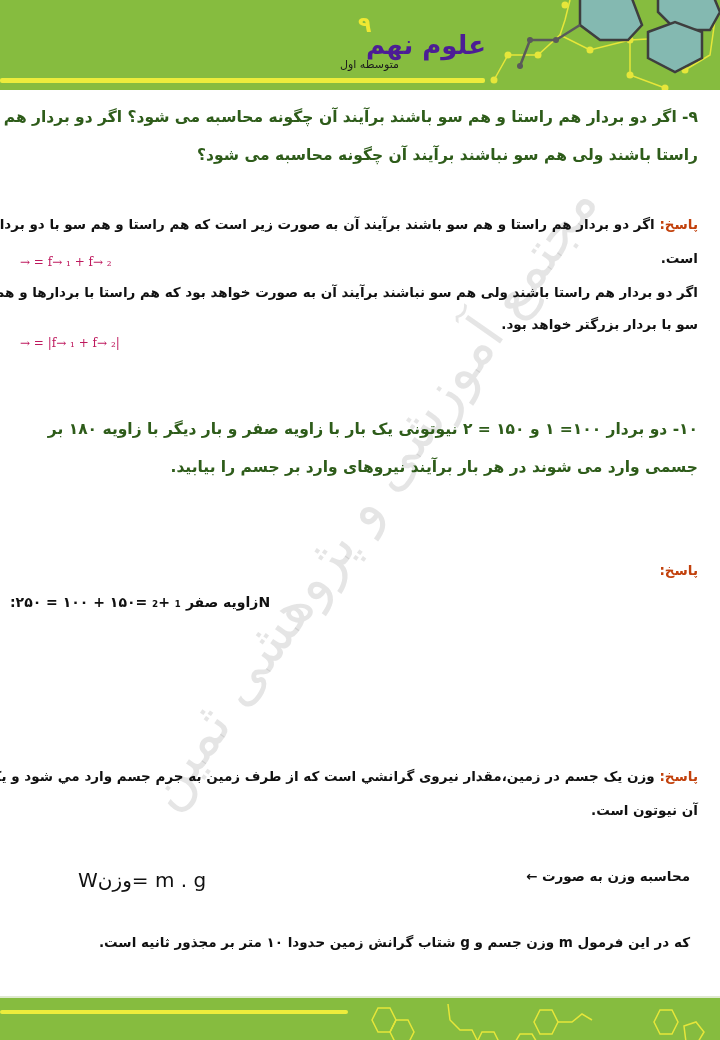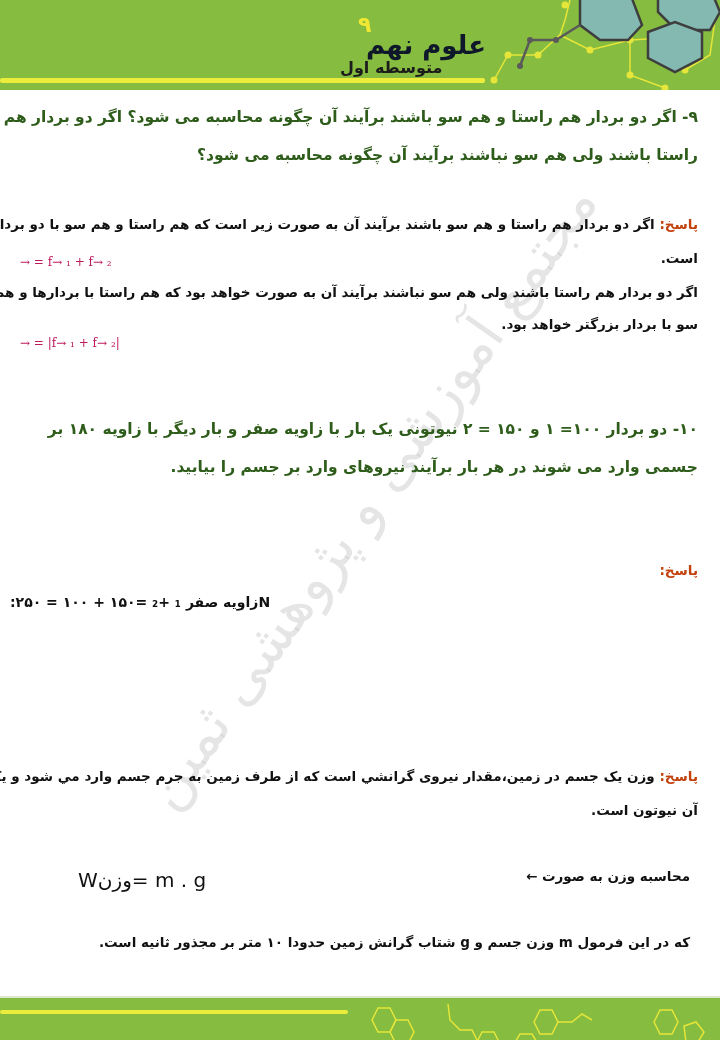--- a/index.html
+++ b/index.html
@@ -16,27 +16,27 @@
     .header .yline {
       position: absolute; left: 0; top: 78px; width: 485px; height: 5px;
       background: #ecec3c; border-radius: 2px;
     }
     .logo {
       position: absolute; left: 336px; top: 24px; width: 150px; height: 52px;
       direction: rtl;
     }
     .logo .main {
       position: absolute; right: 0; top: 6px; font-size: 26px; font-weight: bold;
-      color: #0f172a; letter-spacing: 1px; white-space: nowrap; text-align: right;
+      color: #4c1d95; letter-spacing: 1px; white-space: nowrap; text-align: right;
     }
     .logo .num {
       position: absolute; left: 22px; top: -12px; font-size: 22px; font-weight: bold; color: #f0e832;
     }
     .logo .sub {
-      position: absolute; left: 4px; top: 34px; font-size: 16px; font-weight: bold; color: #1c1c1c;
+      position: absolute; left: 4px; top: 34px; font-size: 11px; font-weight: normal; color: #1c1c1c;
     }
     .header svg.molecule { position: absolute; right: 0; top: 0; }
     .footer {
       position: absolute; left: 0; top: 996px; width: 720px; height: 44px;
       background: #86bc3f; border-top: 2px solid #dfe9d0; overflow: hidden;
     }
     .footer .yline {
       position: absolute; left: 0; top: 12px; width: 348px; height: 4px;
       background: #ecec3c; border-radius: 2px;
     }

